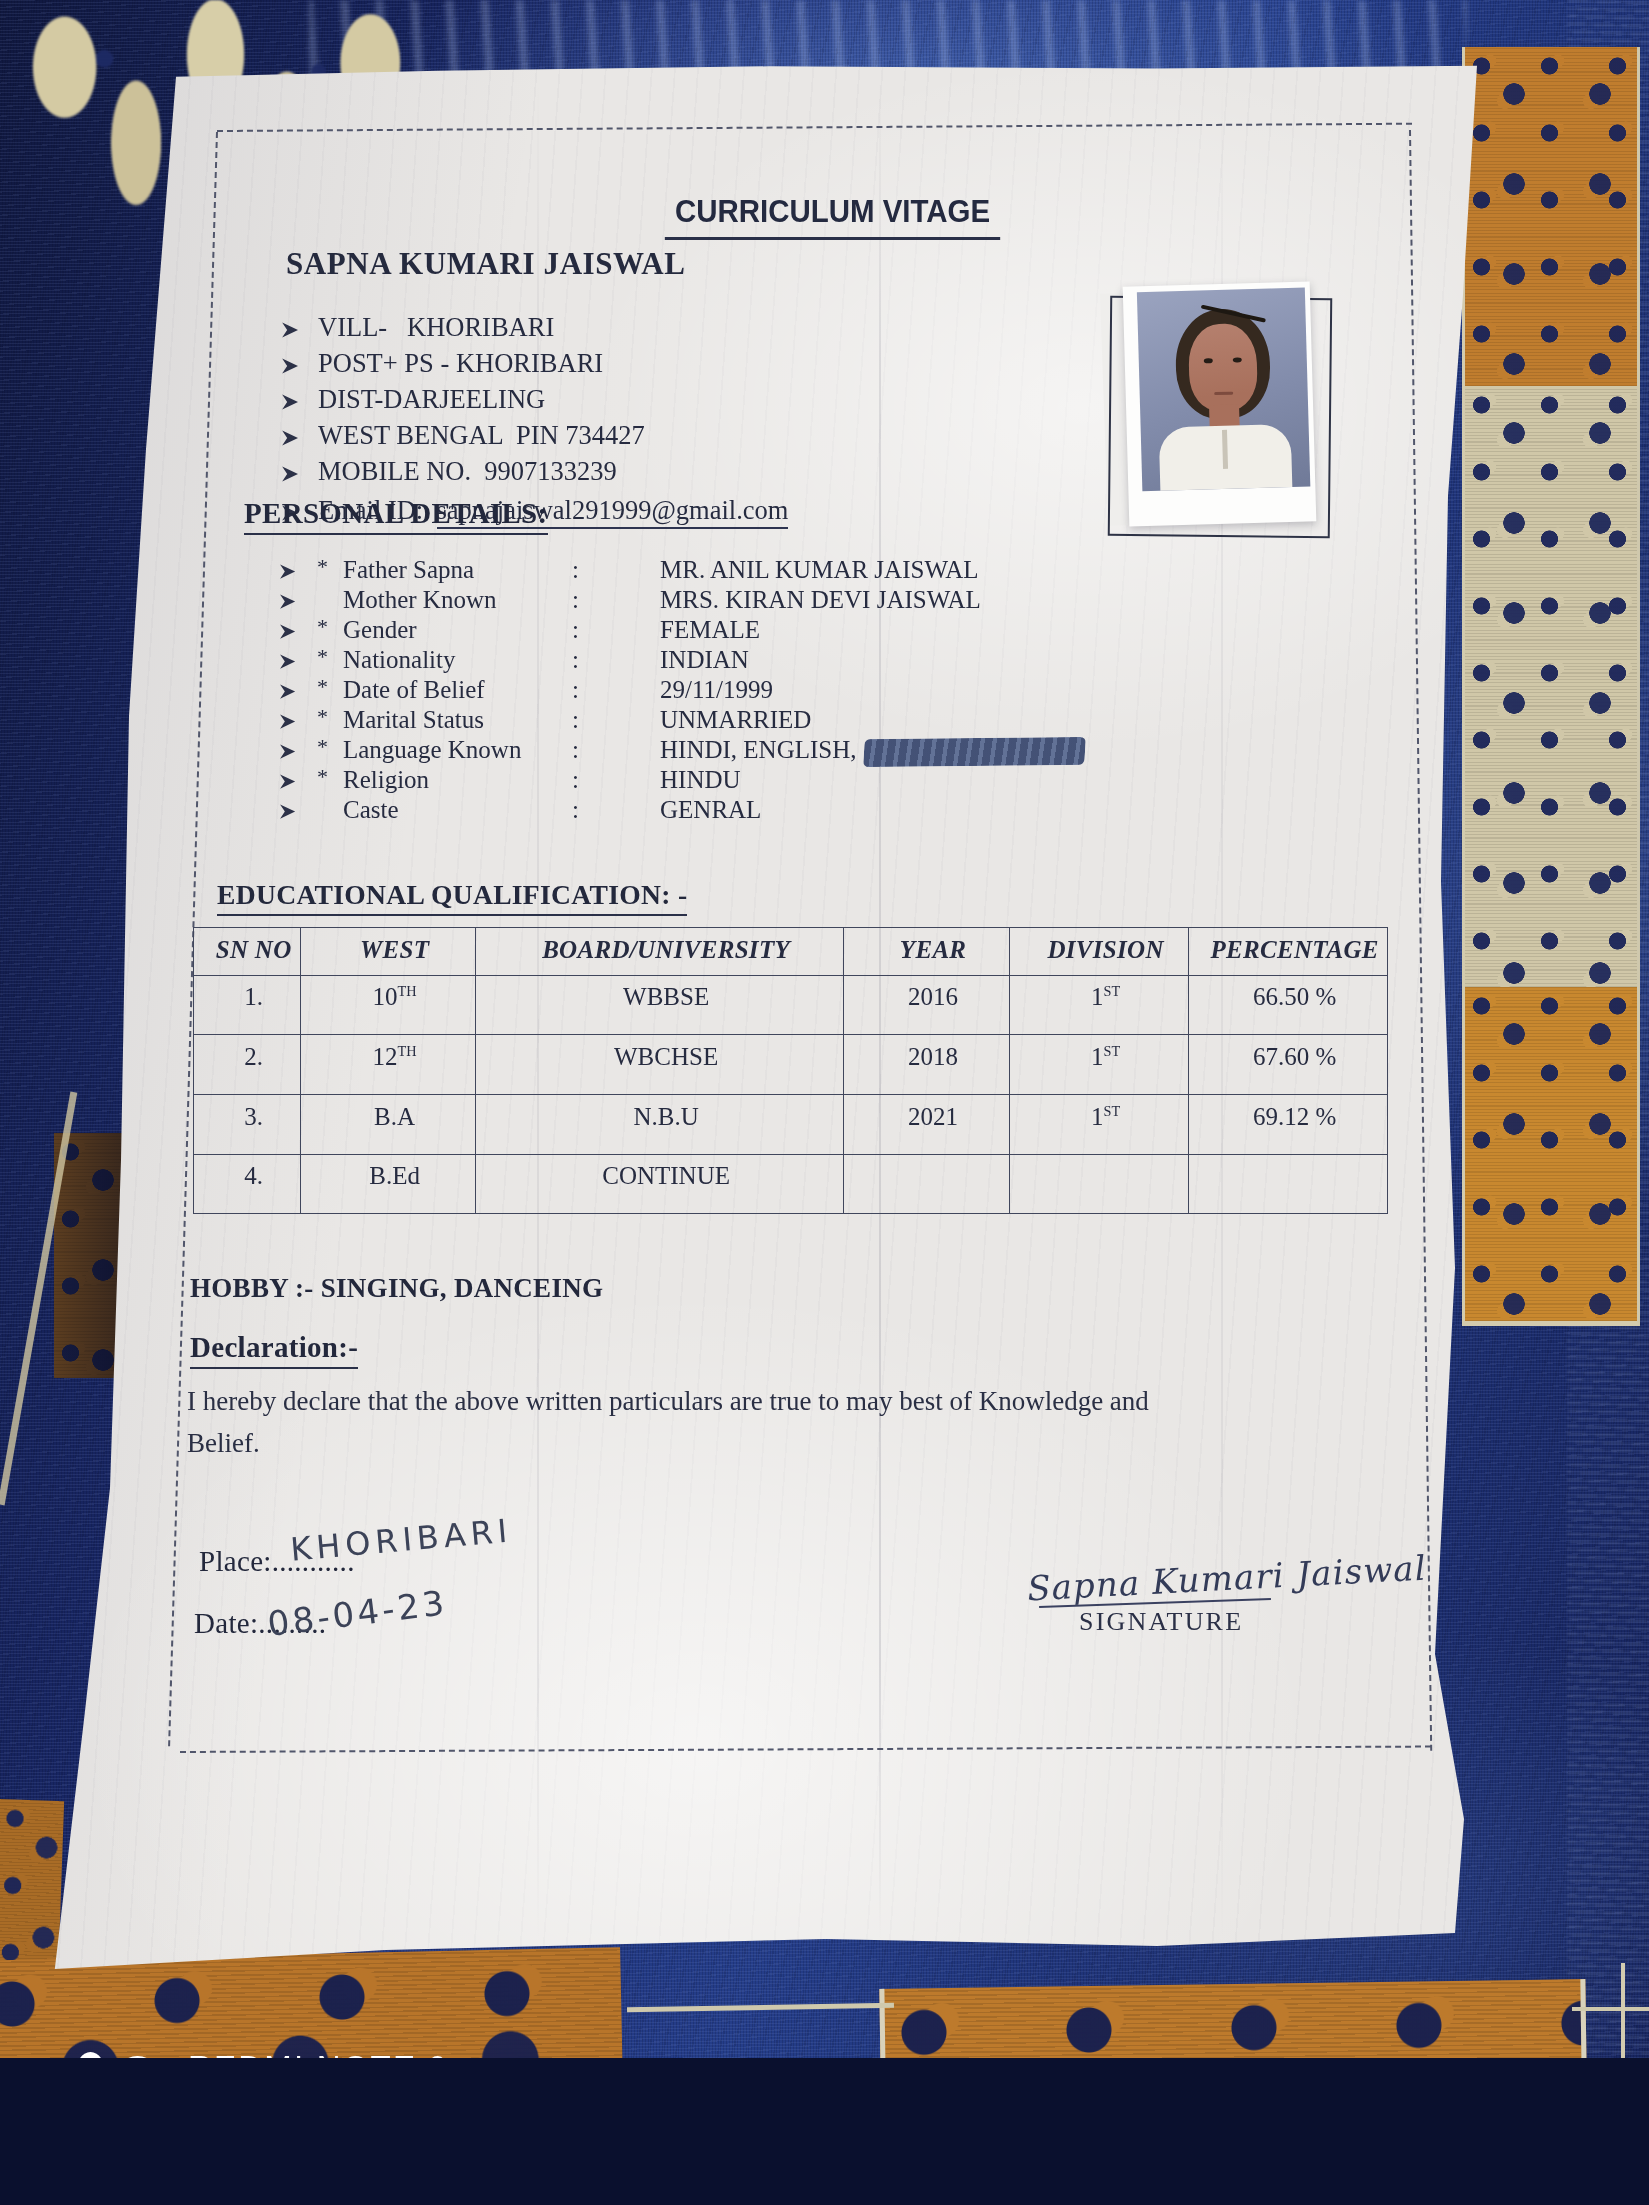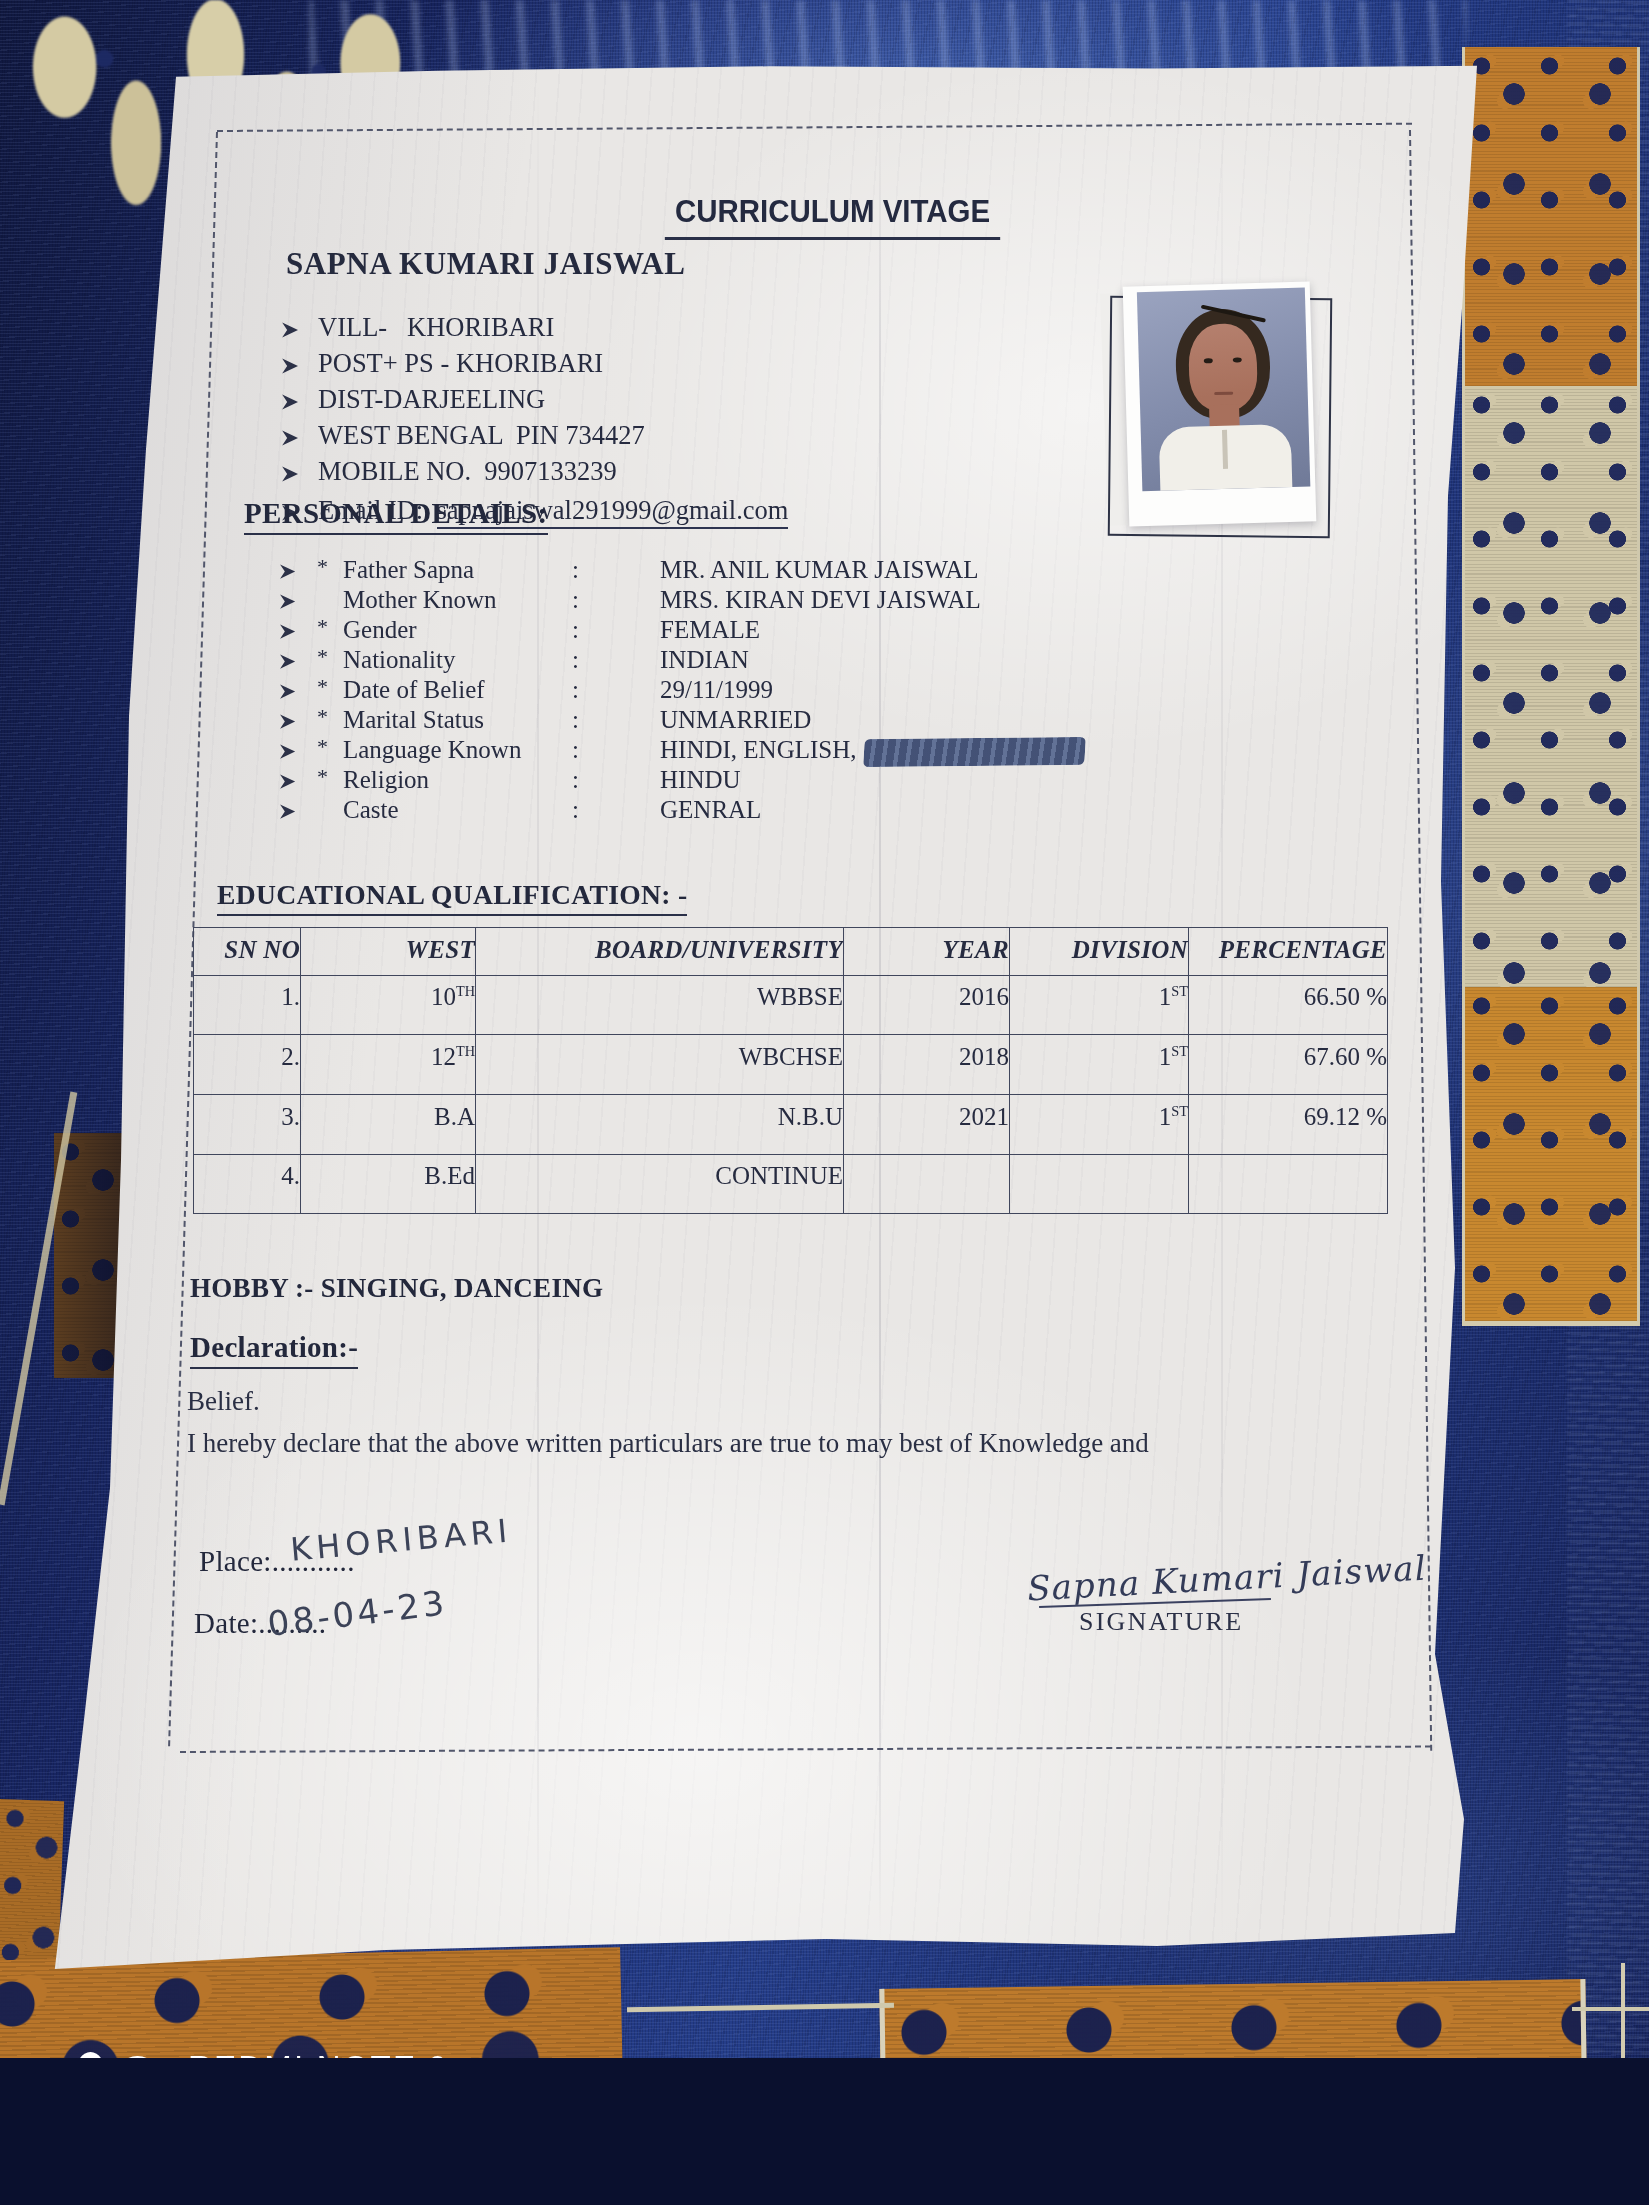--- a/index.html
+++ b/index.html
@@ -112,21 +112,21 @@
   .prow .plabel{position:absolute;left:66px;}
   .prow .pcolon{position:absolute;left:295px;}
   .prow .pvalue{position:absolute;left:383px;white-space:nowrap;}
   .redact{display:inline-block;width:221px;height:27.6px;margin-left:7.7px;vertical-align:middle;
     background:#5e6e93;color:transparent;border-radius:5.5px;transform:skewX(-4deg) rotate(-0.6deg);
     background-image:repeating-linear-gradient(95deg, rgba(25,35,70,0.38) 0 7.7px, rgba(110,125,160,0.25) 7.7px 12px);
     overflow:hidden;font-size:16.5px;}
   .edu-table{left:141px;top:864px;}
   table{border-collapse:collapse;table-layout:fixed;width:1194px;
     font-family:"Liberation Serif","DejaVu Serif",serif;font-size:25px;color:#262b40;}
-  th,td{border:1.7px solid #40465c;text-align:right;vertical-align:top;padding:7.7px 0 0 13.2px;overflow:hidden;}
+  th,td{border:1.7px solid #40465c;text-align:center;vertical-align:top;padding:7.7px 0 0 13.2px;overflow:hidden;}
   th{font-style:italic;font-weight:700;font-size:25px;height:39px;letter-spacing:0.3px;}
   td{height:51px;}
   sup{font-size:14.3px;vertical-align:super;letter-spacing:0;}
   .hobby{left:138px;top:1210px;font-size:27px;font-weight:700;letter-spacing:0.3px;color:#23283c;}
   .decl-h{left:138px;top:1268px;font-size:29px;}
   .decl-p{left:135px;top:1317px;width:1301px;font-size:27px;line-height:42px;color:#2a2f44;}
   .decl-p span{display:block;}
   .place-row,.date-row{font-size:29px;color:#23283c;letter-spacing:0.3px;}
   .place-row{left:147px;top:1482px;text-align:center;}
   .date-row{left:142px;top:1544px;}
@@ -402,22 +402,22 @@
               <td><span></span></td>
               <td></td>
             </tr>
           </tbody>
       </table>
     </div>
 
     <div class="abs hobby">HOBBY :- SINGING, DANCEING</div>
     <div class="abs sec-heading decl-h">Declaration:-</div>
     <div class="abs decl-p">
+      <span>I hereby declare that the above written particulars are true to may best of Knowledge and</span>
       <span>Belief.</span>
-      <span>I hereby declare that the above written particulars are true to may best of Knowledge and</span>
     </div>
 
     <div class="abs place-row"><span>Place:</span><span>...........</span></div>
     <div class="abs hand hand-place">KHORIBARI</div>
     <div class="abs date-row"><span>Date:</span><span>.........</span></div>
     <div class="abs hand hand-date">08-04-23</div>
     <div class="abs sig-script">Sapna Kumari Jaiswal</div>
     <div class="abs sig-line"></div>
     <div class="abs sig-label">SIGNATURE</div>
   </div>

